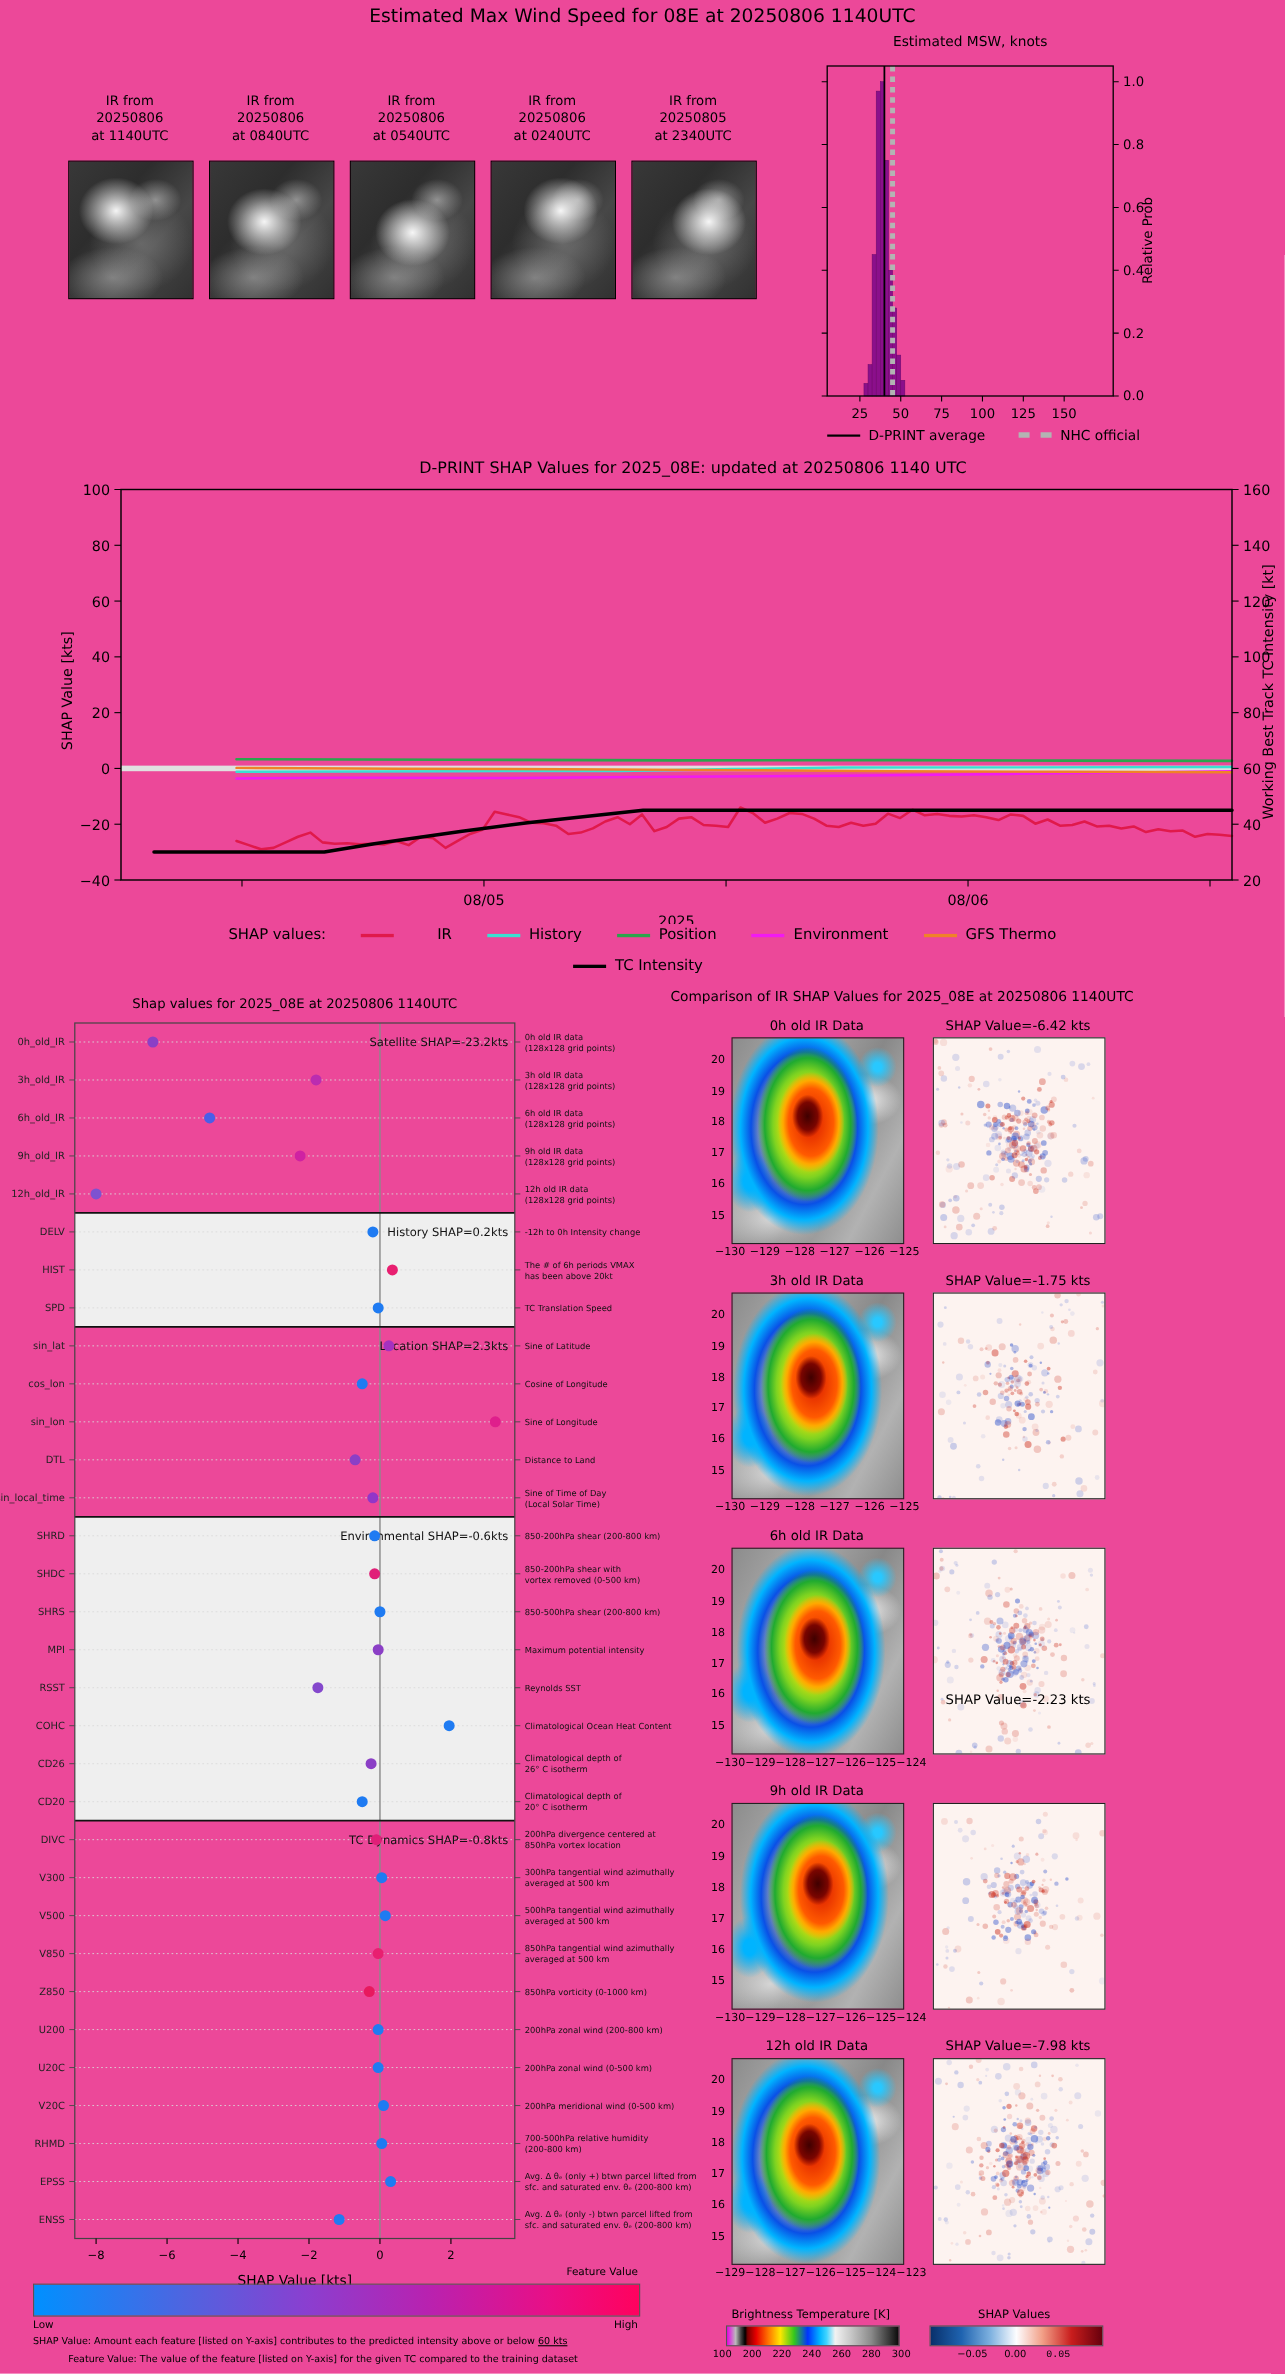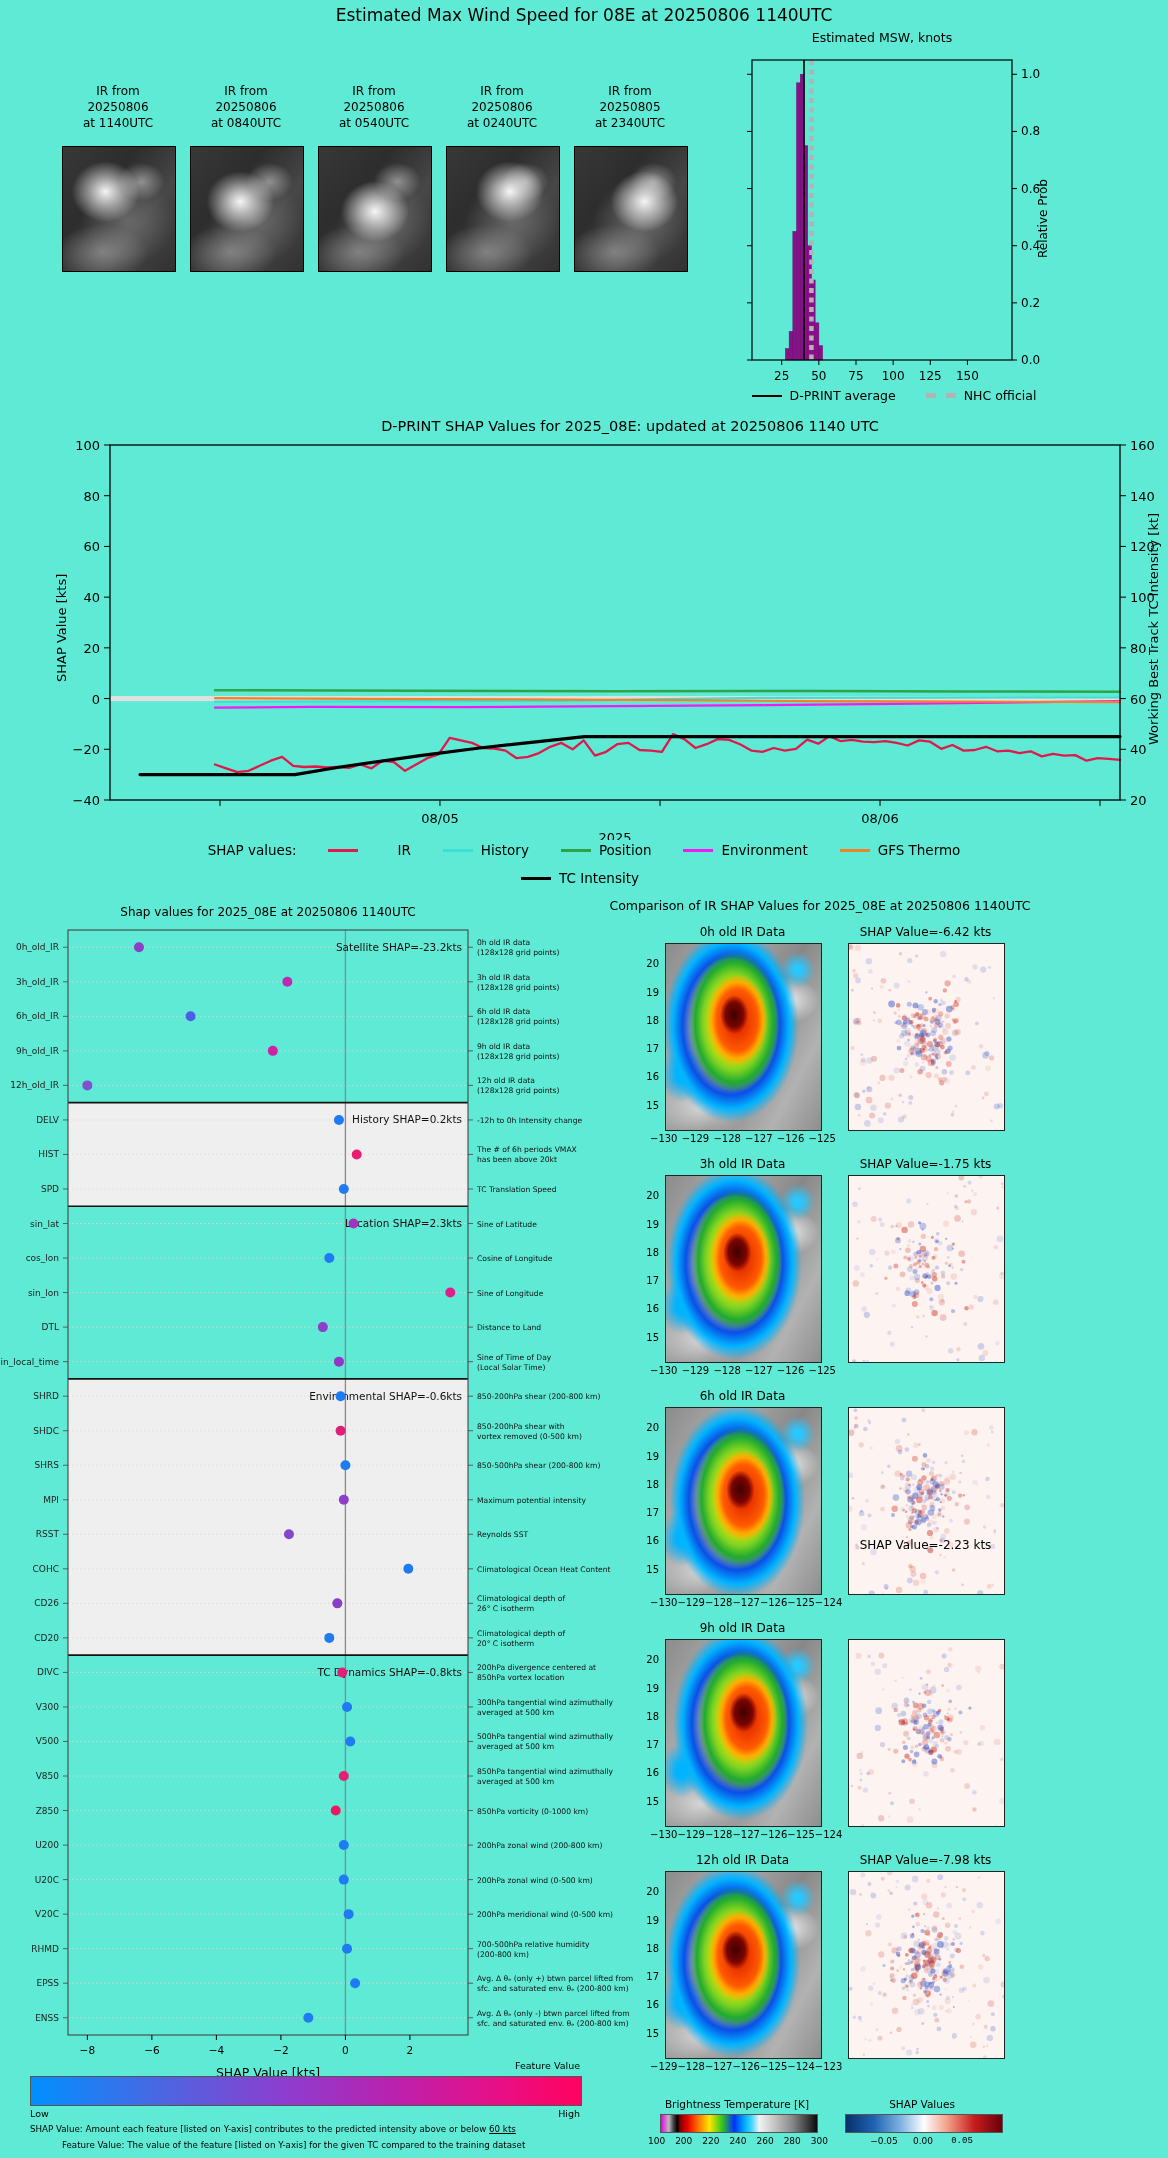--- a/index.html
+++ b/index.html
@@ -1,16 +1,16 @@
 <!DOCTYPE html>
 <html><head>
 <meta charset="utf-8">
 <style>
   html,body{margin:0;padding:0;background:#fff;}
-  #canvas{position:relative;width:1168px;height:2158px;background:#5eead4;
+  #canvas{position:relative;width:1168px;height:2158px;background:#ec4899;
     font-family:"DejaVu Sans",sans-serif;color:#000;overflow:hidden;}
   .abs{position:absolute;}
   .ctr{text-align:center;}
   .vlabel{position:absolute;transform:rotate(-90deg);transform-origin:left top;white-space:nowrap;}
   .thumb{position:absolute;width:112px;height:124px;border:1px solid #000;
     background:
       radial-gradient(ellipse 42% 34% at var(--bx) var(--by), rgba(255,255,255,.95), rgba(255,255,255,0) 72%),
       radial-gradient(ellipse 30% 22% at 70% 28%, rgba(215,215,215,.55), rgba(215,215,215,0) 70%),
       radial-gradient(ellipse 55% 30% at 35% 85%, rgba(170,170,170,.6), rgba(90,90,90,0) 75%),
       radial-gradient(ellipse 60% 50% at 58% 60%, rgba(150,150,150,.45), rgba(80,80,80,0) 70%),

